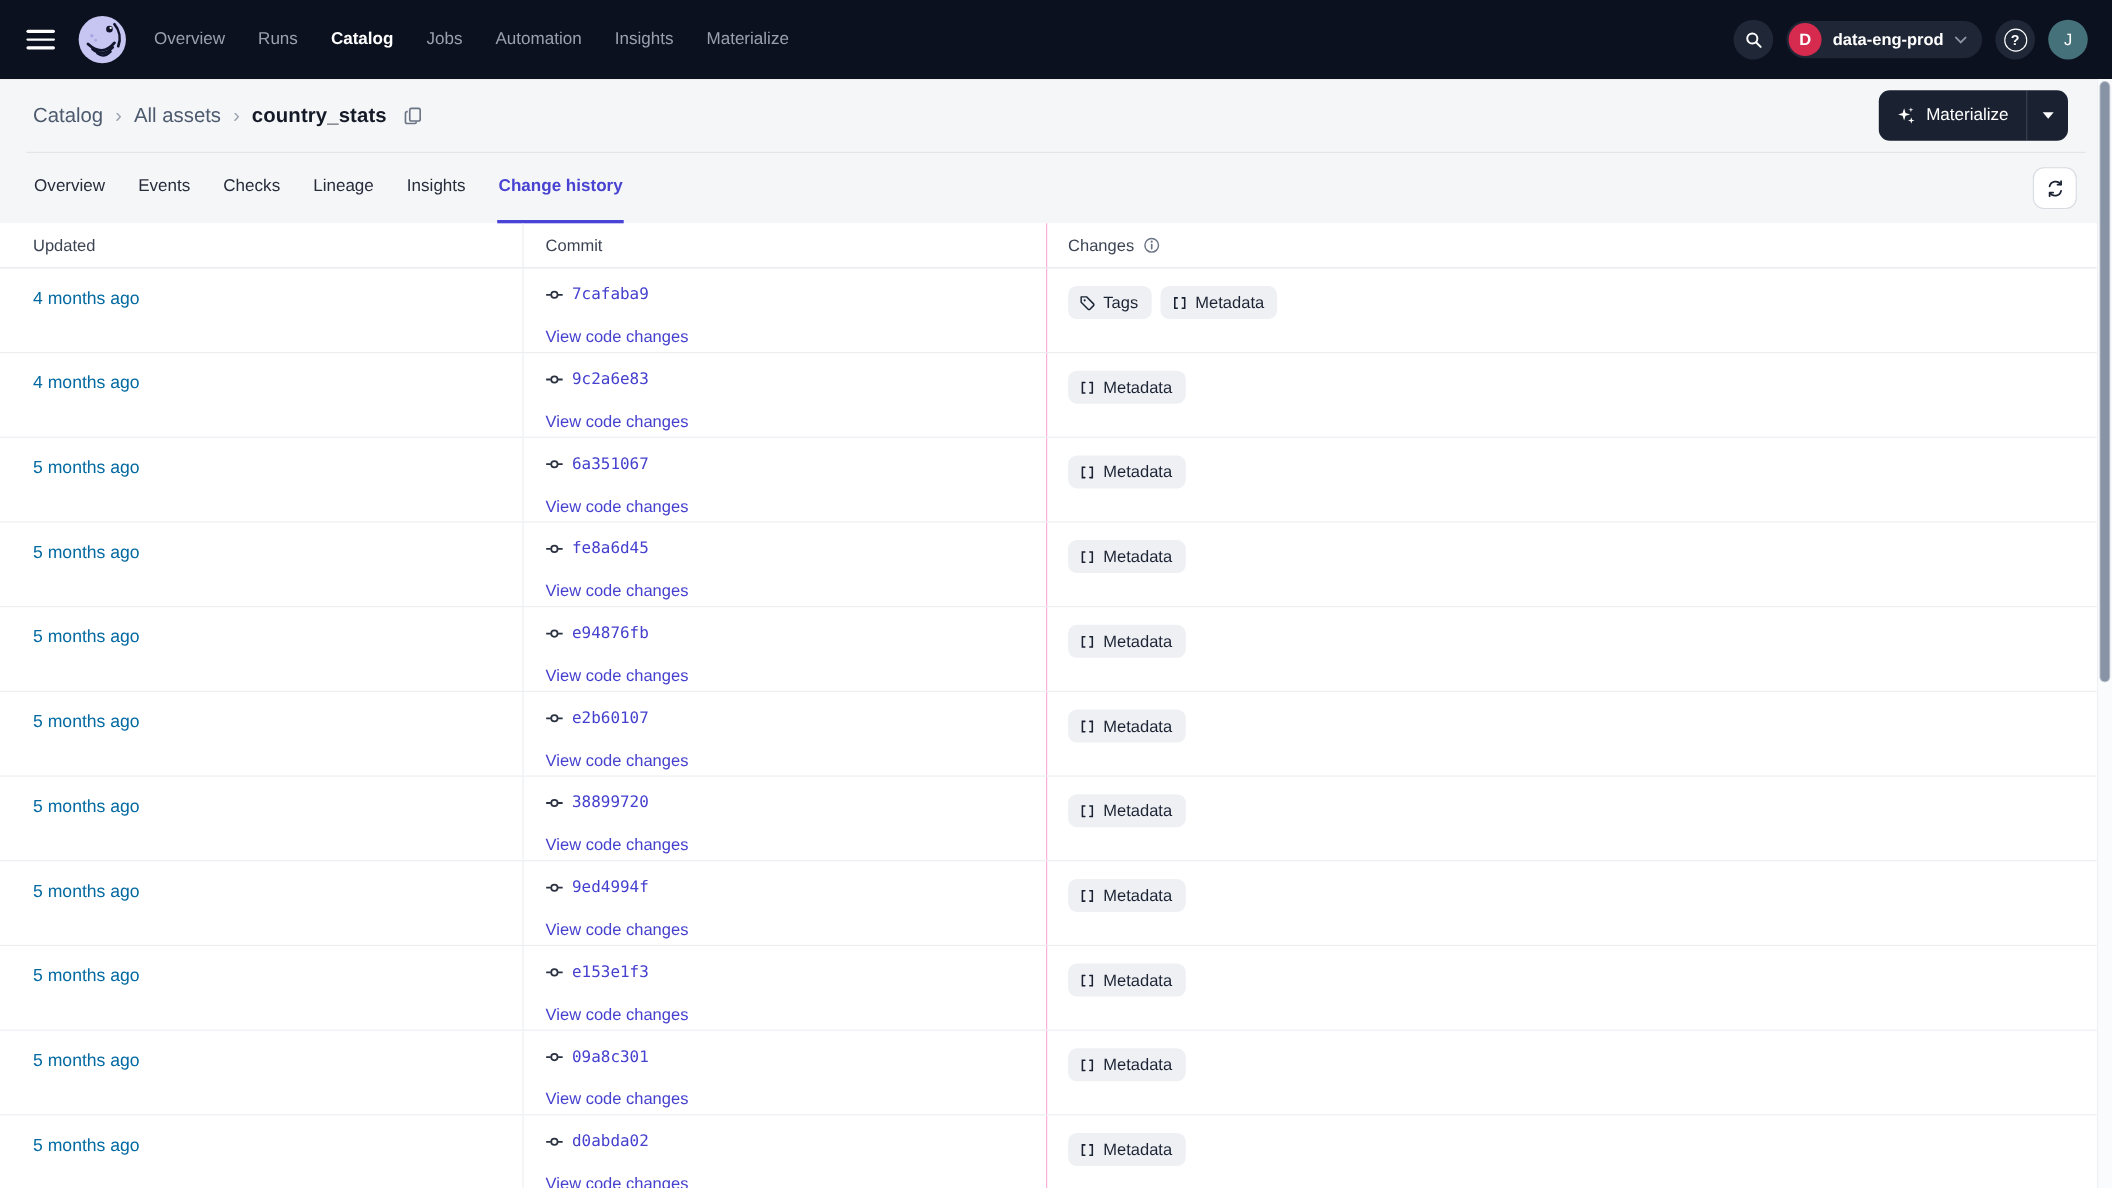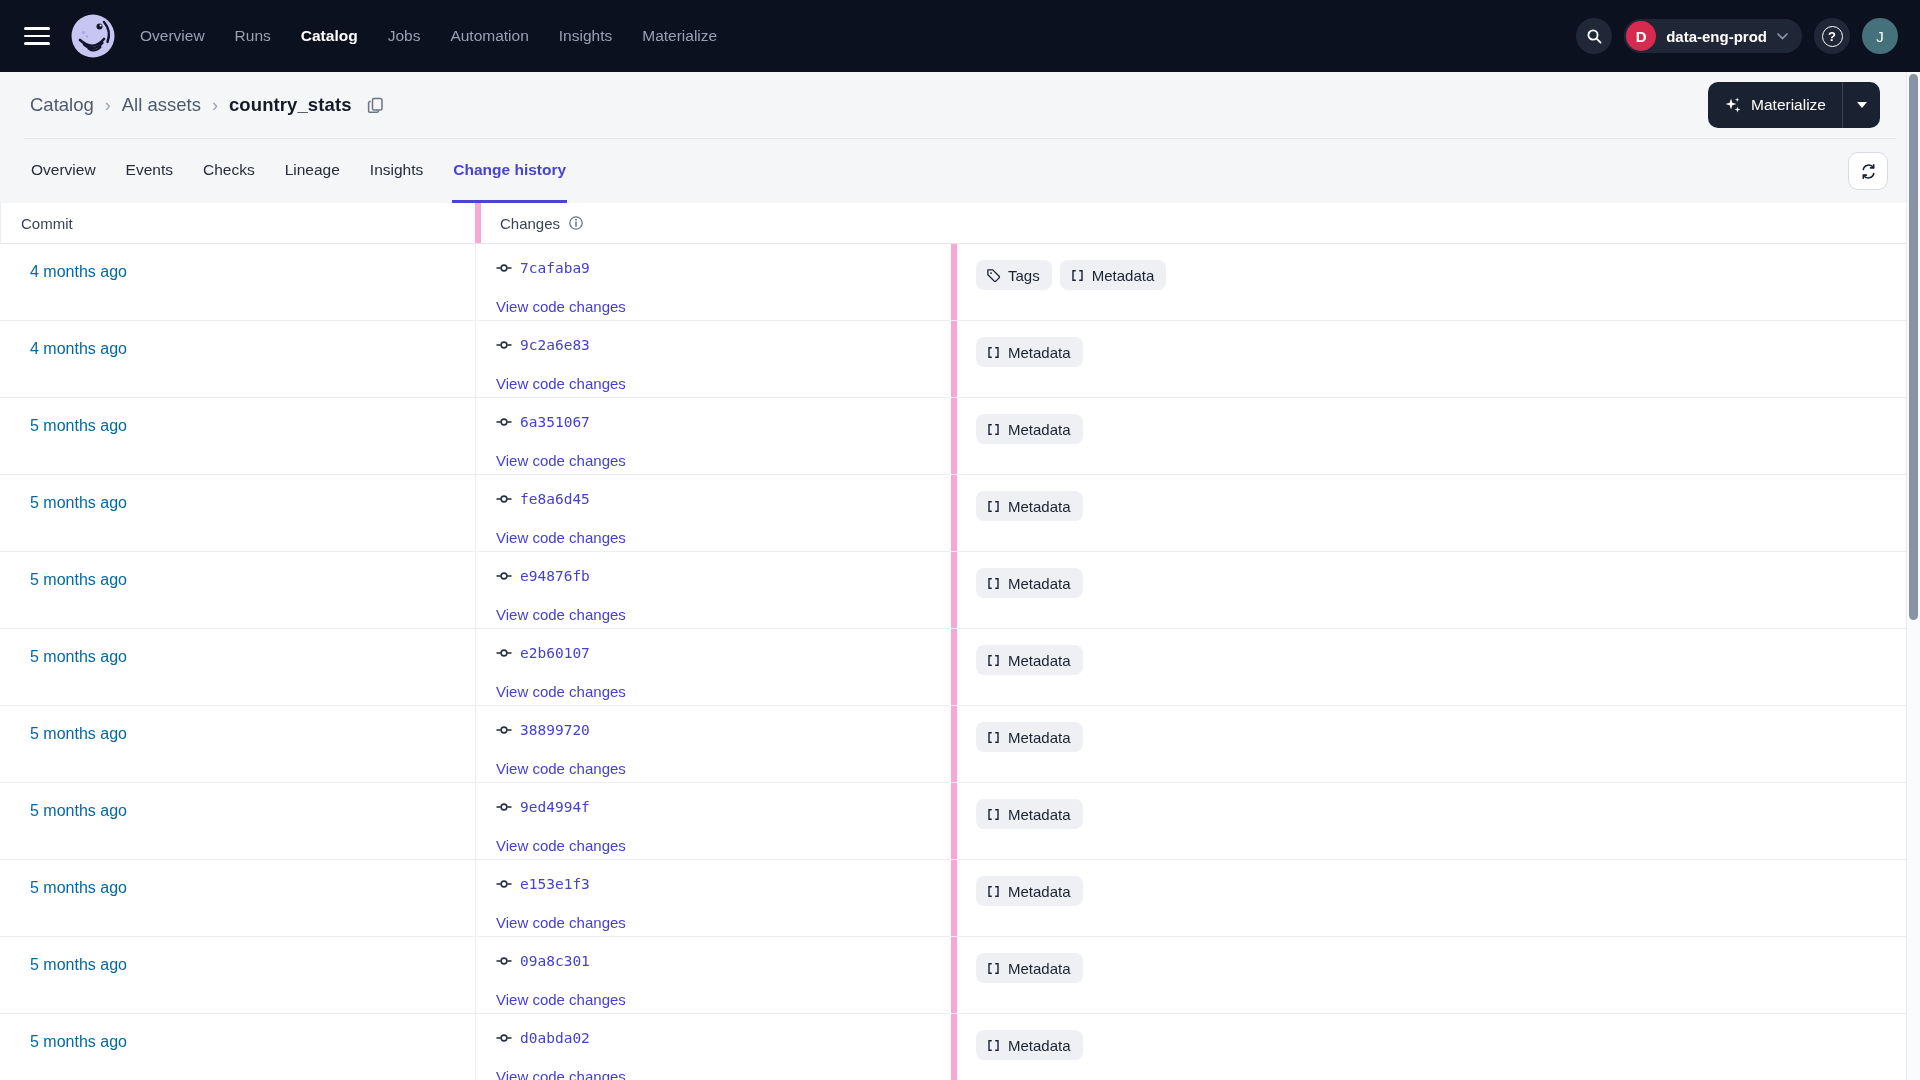--- a/index.html
+++ b/index.html
@@ -62,21 +62,21 @@
   .refresh-btn { width:40px; height:38px; background:#fff; border:1px solid #D8DBE1;
     border-radius:10px; display:flex; align-items:center; justify-content:center; cursor:pointer; }
 
   
   .table { width:1906px; background:#fff; }
   .thead, .trow { display:grid; grid-template-columns:475px 476px 1fr; }
   .thead { height:41px; border-bottom:1px solid #E2E4E9; }
   .thead .hcell { display:flex; align-items:center; font-size:15px; color:#3C4454; }
   .hcell, .cell { min-width:0; }
   .col2 { border-left:1px solid #ECEDF1; }
-  .col3 { border-left:6px solid #f9a8d4; }
+  .col3 { border-left:1px solid #f9a8d4; }
   .hc1 { padding-left:30px; }
   .hc2 { padding-left:20px; }
   .hc3 { padding-left:19px; gap:8px; }
   .trow { height:77px; border-bottom:1px solid #ECEDF1; }
   .c-updated { padding:19px 0 0 30px; font-size:16px; color:#0369a1; }
   .c-commit { padding:16px 0 0 20px; }
   .commit-line { display:flex; align-items:center; gap:8px; }
   .hash { font-family:"DejaVu Sans Mono", monospace; font-size:14.5px; color:#4540CE;
     cursor:pointer; }
   .view-link { display:inline-block; margin-top:22px; font-size:15px; color:#4540CE;
@@ -204,20 +204,21 @@
           <path d="M12.9 9.9 A5.2 5.2 0 0 1 3.4 11.6"></path>
           <path d="M3.1 14.4 v-3 h3"></path>
         </svg>
       </button>
     </div>
   </div>
 </div>
 
 <main class="table">
   <div class="thead">
+    <div class="hcell hc1">Updated</div>
     <div class="hcell hc2 col2">Commit</div>
     <div class="hcell hc3 col3">
       <span>Changes</span>
       <span style="display:flex;cursor:pointer;">
         <svg width="16" height="16" viewBox="0 0 16 16">
           <circle cx="8" cy="8" r="6.2" stroke="#6B7484" stroke-width="1.3" fill="none"></circle>
           <line x1="8" y1="7.3" x2="8" y2="11.2" stroke="#6B7484" stroke-width="1.5" stroke-linecap="round"></line>
           <circle cx="8" cy="4.7" r="1" fill="#6B7484"></circle>
         </svg>
       </span>

